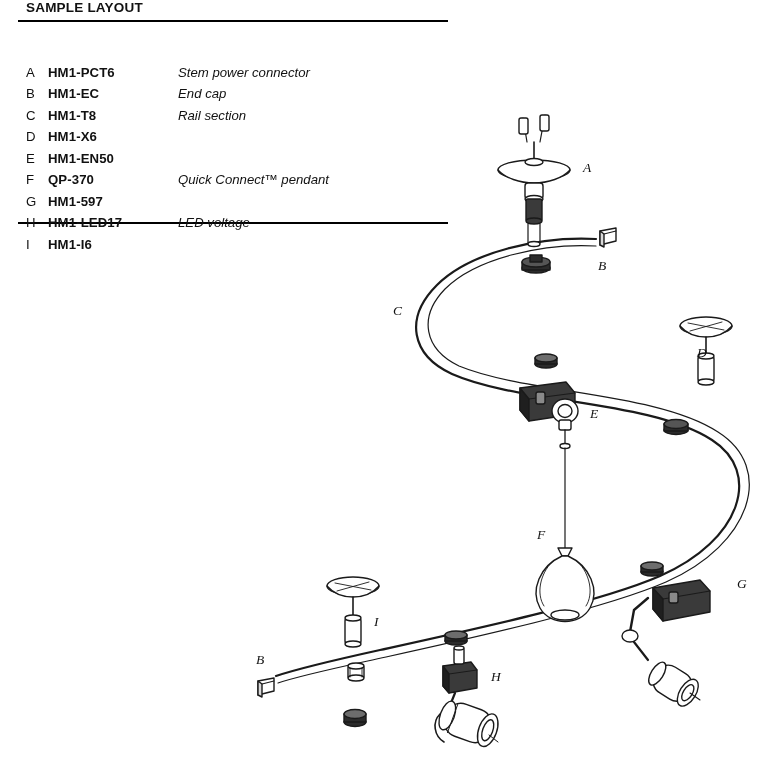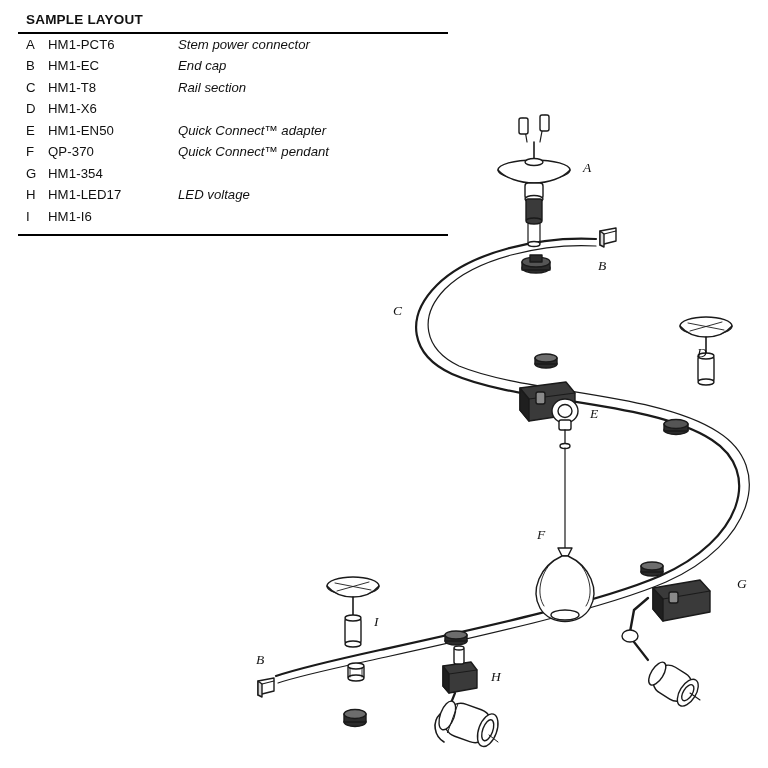--- a/index.html
+++ b/index.html
@@ -7,21 +7,21 @@
     width:768px;height:768px;
     background:#ffffff;
     font-family:"Liberation Sans", sans-serif;
     color:#111;
     position:relative;
     overflow:hidden;
   }
   
   .legend{
     position:absolute;
-    left:18px; top:12px;
+    left:18px; top:0;
     width:430px;
   }
   .legend-title{
     font-size:13.5px;
     font-weight:bold;
     letter-spacing:.2px;
     padding:0 0 5px 8px;
   }
   .legend-rule{
     height:1.5px;background:#000;width:100%;
@@ -36,22 +36,23 @@
     font-size:13.2px;
   }
   .legend-key{
     width:30px;
     padding-left:8px;
     box-sizing:border-box;
     font-weight:normal;
   }
   .legend-code{
     width:130px;
-    font-weight:normal;
+    font-weight:bold;
     letter-spacing:.1px;
+    margin-top:40px;
   }
   .legend-desc{
     flex:1;
     font-style:italic;
   }
   
   .diagram{
     position:absolute;
     left:0;top:0;
     width:768px;height:768px;
@@ -87,30 +88,29 @@
       <div class="legend-code">HM1-T8</div>
       <div class="legend-desc">Rail section</div>
     </div>
     <div class="legend-row">
       <div class="legend-key">D</div>
       <div class="legend-code">HM1-X6</div>
     </div>
     <div class="legend-row">
       <div class="legend-key">E</div>
       <div class="legend-code">HM1-EN50</div>
-      <div class="legend-desc">Quick Connect™ adapter</div>
     </div>
     <div class="legend-row">
       <div class="legend-key">F</div>
       <div class="legend-code">QP-370</div>
       <div class="legend-desc">Quick Connect™ pendant</div>
     </div>
     <div class="legend-row">
       <div class="legend-key">G</div>
-      <div class="legend-code">HM1-354</div>
+      <div class="legend-code">HM1-597</div>
     </div>
     <div class="legend-row">
       <div class="legend-key">H</div>
       <div class="legend-code">HM1-LED17</div>
       <div class="legend-desc">LED voltage</div>
     </div>
     <div class="legend-row">
       <div class="legend-key">I</div>
       <div class="legend-code">HM1-I6</div>
     </div>

